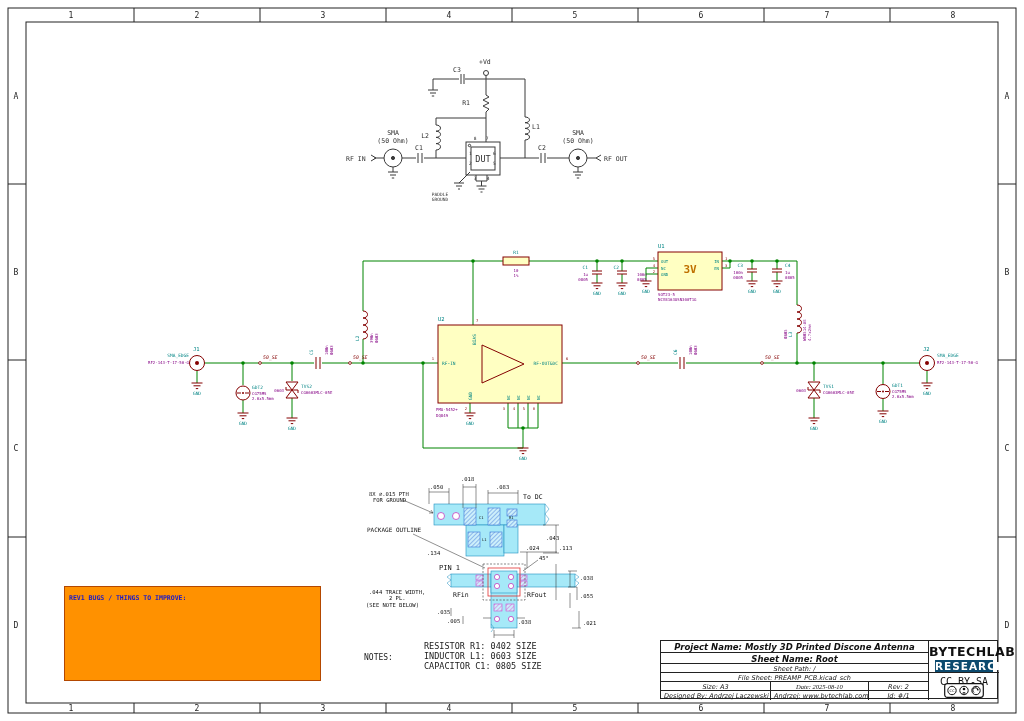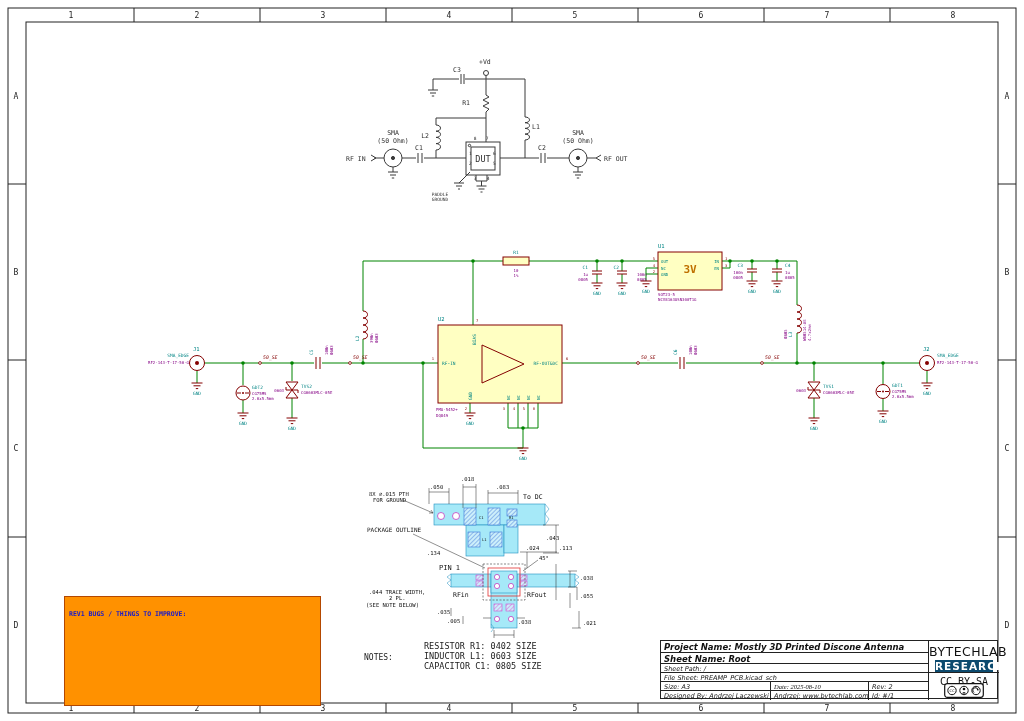--- a/index.html
+++ b/index.html
@@ -3,31 +3,31 @@
 <meta charset="utf-8">
 <style>
   html,body{margin:0;padding:0;background:#fff;}
   #sheet{position:relative;width:1024px;height:721px;background:#ffffff;overflow:hidden;
          font-family:"DejaVu Sans Mono", monospace;}
   .abs{position:absolute;}
   svg text{font-family:"DejaVu Sans Mono", monospace;}
   .tb{position:absolute;border:1px solid #222;box-sizing:border-box;background:#fff;}
   .tb-cell{position:absolute;box-sizing:border-box;border-right:1px solid #222;border-bottom:1px solid #222;
            font-family:"DejaVu Sans", sans-serif;font-style:italic;color:#111;overflow:hidden;white-space:nowrap;
-           padding:1px 3px;}
+           padding:1px 3px;text-align:center;}
   .tb-big{font-weight:bold;font-size:8.5px;}
   .tb-small{font-size:6.5px;}
-  #revbox{position:absolute;left:64px;top:586px;width:257px;height:110px;background:#ff9100;
+  #revbox{position:absolute;left:64px;top:586px;width:257px;height:95px;background:#ff9100;
           border:1px solid #b34700;box-sizing:border-box;color:#1a1ac8;font-size:6.5px;font-weight:bold;
-          padding:13px 4px;font-family:"DejaVu Sans Mono", monospace;margin-top:10px;}
+          padding:7px 4px;font-family:"DejaVu Sans Mono", monospace;}
   #notesblock{position:absolute;left:424px;top:641px;color:#1a1a1a;font-size:8.5px;line-height:10px;
           font-family:"DejaVu Sans Mono", monospace;white-space:nowrap;}
   #noteslabel{position:absolute;left:364px;top:653px;color:#1a1a1a;font-size:8px;
           font-family:"DejaVu Sans Mono", monospace;}
-  #logo-name{font-family:"DejaVu Sans", sans-serif;font-weight:normal;font-size:12.5px;letter-spacing:0.5px;color:#111;text-align:center;}
+  #logo-name{font-family:"DejaVu Sans", sans-serif;font-weight:bold;font-size:12.5px;letter-spacing:0.5px;color:#111;text-align:center;}
   #logo-sub{font-family:"DejaVu Sans", sans-serif;font-weight:bold;font-size:10.5px;color:#fff;background:#0c4a6e;
             text-align:center;letter-spacing:1px;margin:1px 6px 0 6px;}
   #logo-lic{font-family:"DejaVu Sans Mono", monospace;font-size:10px;color:#111;text-align:center;}
 </style>
 </head>
 <body>
 
 <div id="sheet">
 
 <svg class="abs" style="left:0;top:0" width="1024" height="721" viewBox="0 0 1024 721">

